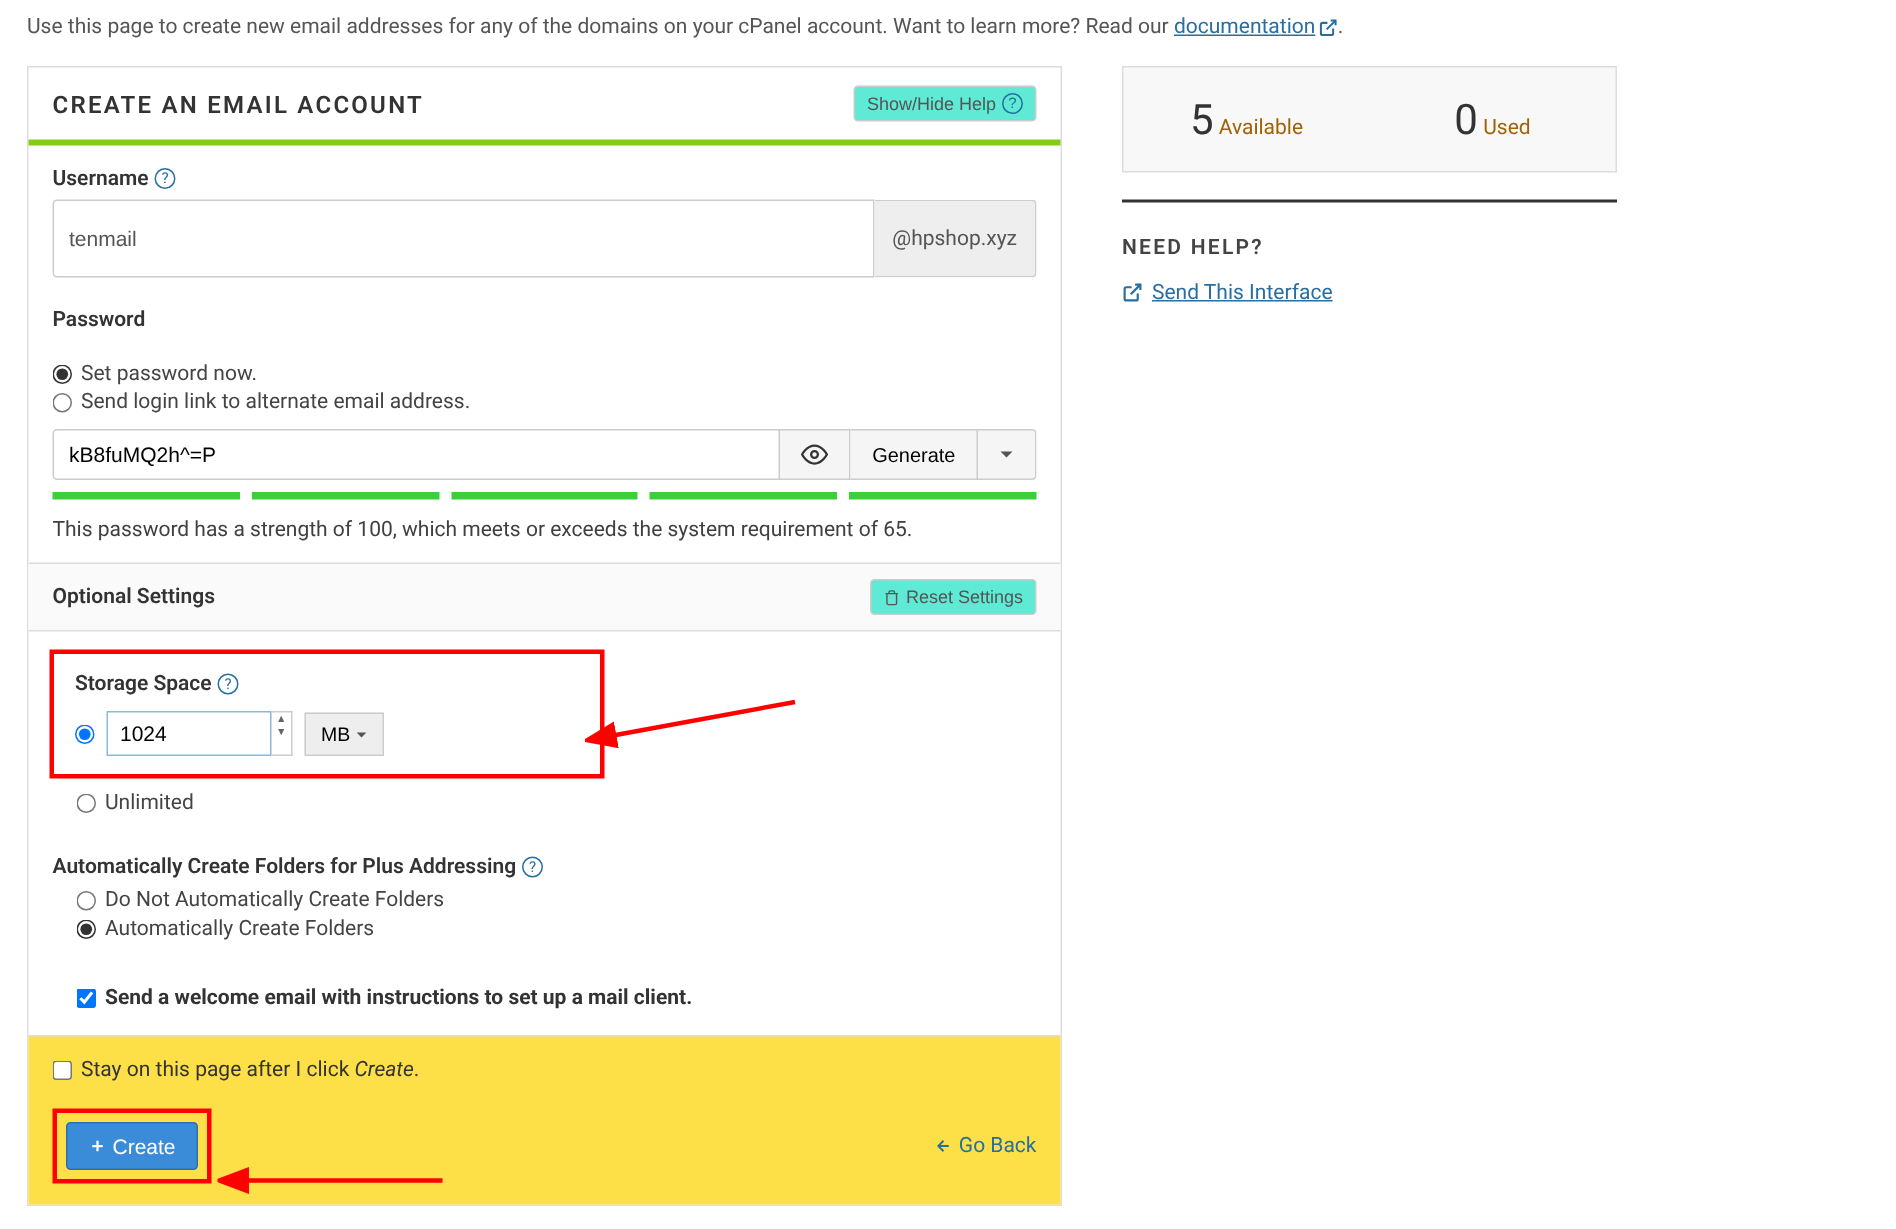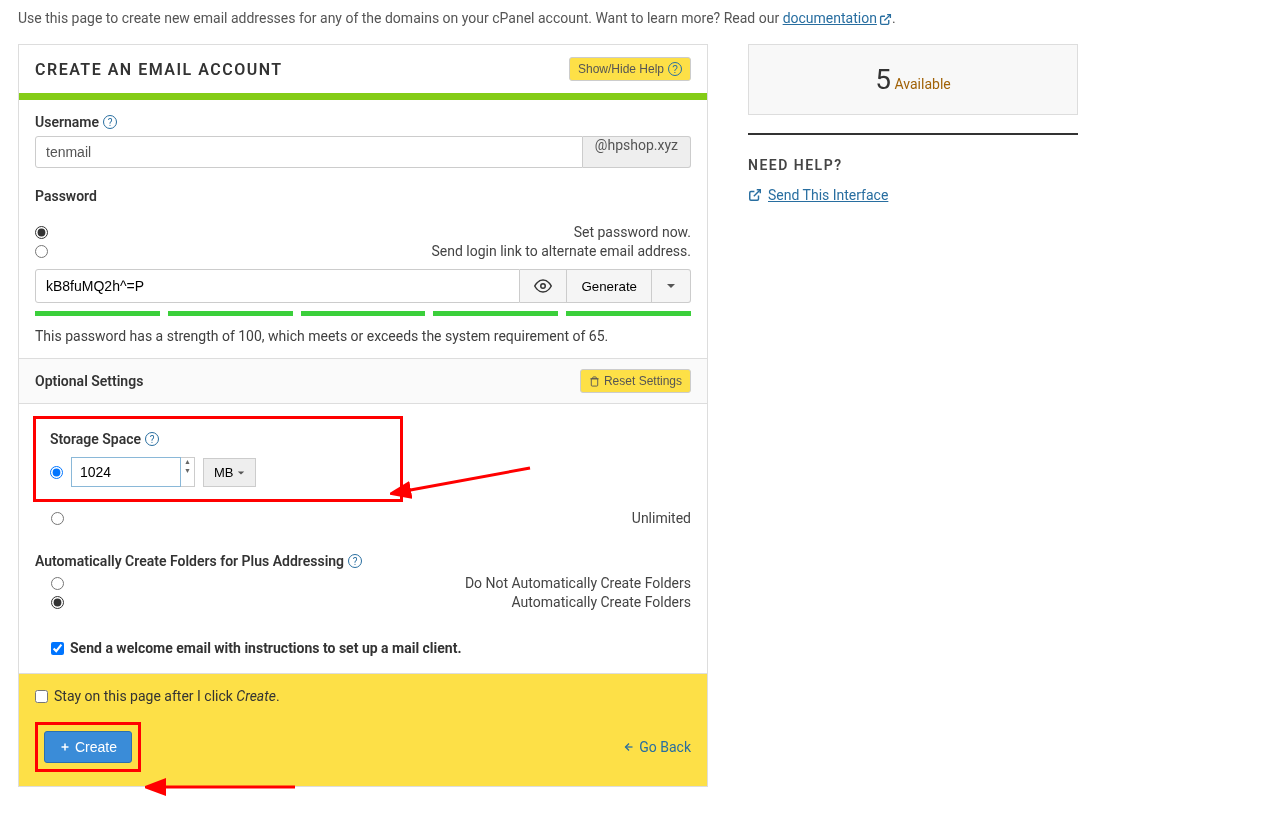--- a/index.html
+++ b/index.html
@@ -4,30 +4,30 @@
 <style>
 * { box-sizing: border-box; margin: 0; padding: 0; }
 body { font-family: -apple-system, BlinkMacSystemFont, "Segoe UI", Roboto, Arial, sans-serif; font-size: 14px; color: #333; background: #fff; }
 .page { width: 1264px; padding: 10px 18px; }
 .intro { color: #555; margin-bottom: 18px; font-size: 14px; }
 .intro a { color: #286ea0; text-decoration: underline; }
 .ext-icon { display: inline-block; width: 13px; height: 13px; vertical-align: middle; margin-left: 2px; }
 .layout { display: flex; gap: 40px; }
 .main { width: 690px; border: 1px solid #ddd; }
 .side { width: 330px; }
-.panel-header { display: flex; justify-content: space-between; align-items: center; padding: 12px 16px; border-bottom: 7px solid #84cc16; }
+.panel-header { display: flex; justify-content: space-between; align-items: center; padding: 12px 16px; border-bottom: 4px solid #84cc16; }
 .panel-title { font-size: 16px; font-weight: 600; letter-spacing: 1.5px; color: #333; }
-.btn-sm { background: #fde047; border: 1px solid #ccc; border-radius: 3px; padding: 4px 8px; font-size: 12px; color: #555; cursor: pointer; display: inline-flex; align-items: center; gap: 4px; }
+.btn-sm { background: #5eead4; border: 1px solid #ccc; border-radius: 3px; padding: 4px 8px; font-size: 12px; color: #555; cursor: pointer; display: inline-flex; align-items: center; gap: 4px; }
 .section { padding: 14px 16px; }
 .label { font-weight: 600; color: #333; margin-bottom: 6px; display: flex; align-items: center; gap: 4px; }
 .help-icon { display: inline-flex; align-items: center; justify-content: center; width: 14px; height: 14px; border: 1px solid #286ea0; border-radius: 50%; font-size: 10px; color: #286ea0; font-weight: normal; }
 .input-group { display: flex; }
 .text-input { flex: 1; border: 1px solid #ccc; border-radius: 3px 0 0 3px; padding: 7px 10px; font-size: 14px; color: #555; }
-.addon { background: #eee; border: 1px solid #ccc; border-left: none; padding: 0 12px; color: #555; border-radius: 0 3px 3px 0; }
-.radio-row { display: flex; align-items: center; gap: 6px; margin: 3px 0; color: #444; justify-content: space-between; }
+.addon { background: #eee; border: 1px solid #ccc; border-left: none; padding: 17px 12px; color: #555; border-radius: 0 3px 3px 0; }
+.radio-row { display: flex; align-items: center; gap: 6px; margin: 3px 0; color: #444; }
 .radio-row input[type=radio] { accent-color: #333; }
 .pw-group { display: flex; margin-top: 10px; }
 .pw-input { flex: 1; border: 1px solid #ccc; border-radius: 3px 0 0 3px; padding: 7px 10px; font-size: 14px; }
 .pw-btn { background: #f5f5f5; border: 1px solid #ccc; border-left: none; padding: 7px 14px; cursor: pointer; display: flex; align-items: center; }
 .pw-btn:last-child { border-radius: 0 3px 3px 0; }
 .strength { display: flex; gap: 8px; margin-top: 8px; }
 .strength-seg { flex: 1; height: 5px; background: #3bcf3b; }
 .strength-text { margin-top: 12px; color: #404040; }
 .optional-header { display: flex; justify-content: space-between; align-items: center; padding: 10px 16px; border-top: 1px solid #ddd; border-bottom: 1px solid #ddd; background: #fafafa; }
 .optional-title { font-weight: 600; color: #333; }
@@ -209,20 +209,24 @@
         </div>
       </div>
     </div>
 
     <div class="side">
       <div class="stats">
         <div class="stat">
           <span class="stat-num">5</span>
           <span class="stat-lbl">Available</span>
         </div>
+        <div class="stat">
+          <span class="stat-num">0</span>
+          <span class="stat-lbl">Used</span>
+        </div>
       </div>
       <div class="hr"></div>
       <div class="need-title">NEED HELP?</div>
       <a href="#" class="need-link">
         <svg width="14" height="14" viewBox="0 0 24 24" fill="none" stroke="#286ea0" stroke-width="2.5">
             <path d="M18 13v6a2 2 0 0 1-2 2H5a2 2 0 0 1-2-2V8a2 2 0 0 1 2-2h6"></path>
             <polyline points="15 3 21 3 21 9"></polyline>
             <line x1="10" y1="14" x2="21" y2="3"></line>
           </svg>
         <span>Send This Interface</span>

